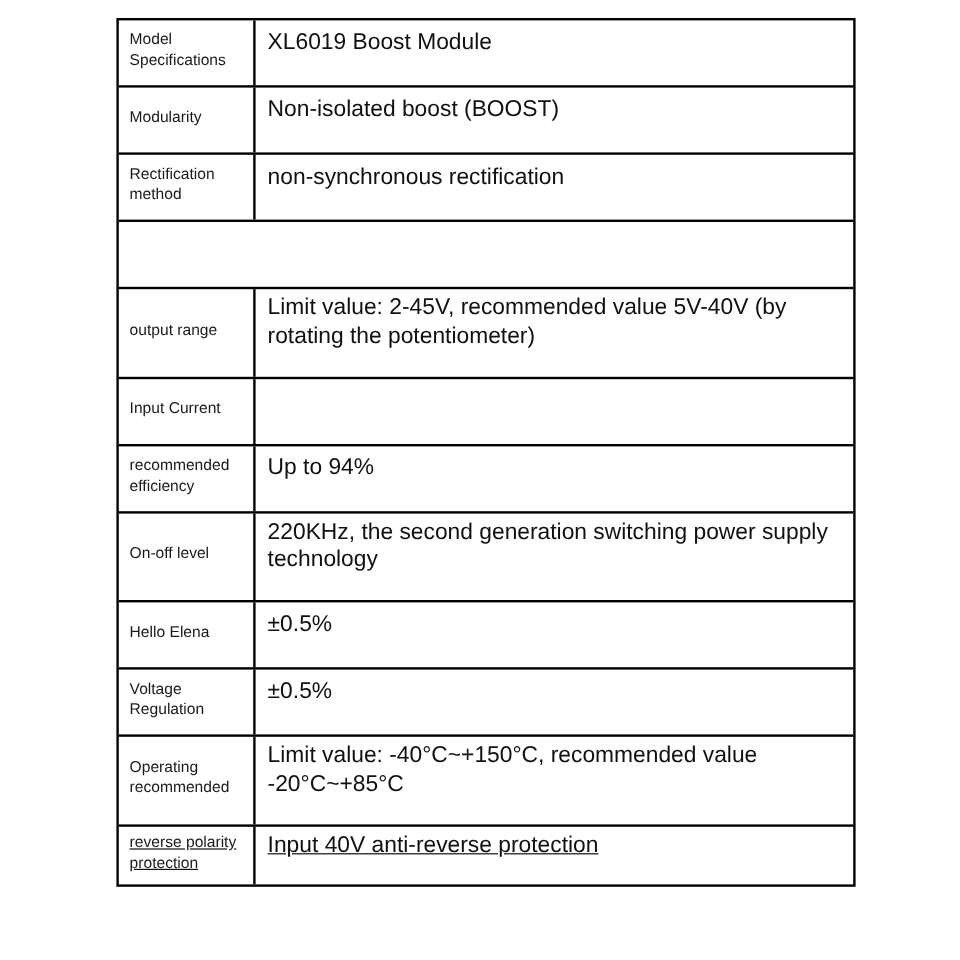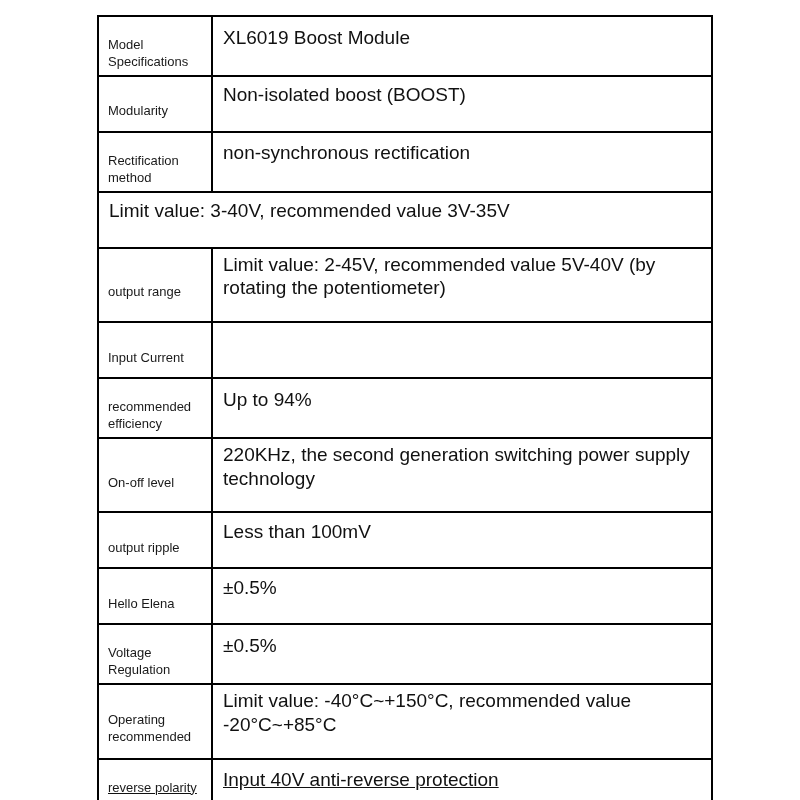--- a/index.html
+++ b/index.html
@@ -39,21 +39,21 @@
   }
   .cell {
     display: flex;
     align-items: center;
     box-sizing: border-box;
   }
   .label {
     width: 114px;
     flex: 0 0 114px;
     border-right: 2px solid #000000;
-    padding: 20px 6px 4px 9px;
+    padding: 0 6px 4px 9px;
     font-size: 13px;
     line-height: 1.3;
     color: #1a1a1a;
   }
   .value {
     flex: 1 1 auto;
     padding: 4px 8px 21px 10px;
     font-size: 19px;
     line-height: 1.25;
     color: #111111;
@@ -74,21 +74,20 @@
       <div class="cell label">Modularity</div>
       <div class="cell value">Non-isolated boost (BOOST)</div>
     </div>
 
     <div class="row">
       <div class="cell label">Rectification method</div>
       <div class="cell value">non-synchronous rectification</div>
     </div>
 
     <div class="row">
-      <div class="cell value">Limit value: 3-40V, recommended value 3V-35V</div>
     </div>
 
     <div class="row">
       <div class="cell label">output range</div>
       <div class="cell value">Limit value: 2-45V, recommended value 5V-40V (by rotating the potentiometer)</div>
     </div>
 
     <div class="row">
       <div class="cell label">Input Current</div>
     </div>
@@ -96,24 +95,20 @@
     <div class="row">
       <div class="cell label">recommended efficiency</div>
       <div class="cell value">Up to 94%</div>
     </div>
 
     <div class="row">
       <div class="cell label">On-off level</div>
       <div class="cell value">220KHz, the second generation switching power supply technology</div>
     </div>
 
-    <div class="row">
-      <div class="cell label">output ripple</div>
-      <div class="cell value">Less than 100mV</div>
-    </div>
 
     <div class="row">
       <div class="cell label">Hello Elena</div>
       <div class="cell value">±0.5%</div>
     </div>
 
     <div class="row">
       <div class="cell label">Voltage Regulation</div>
       <div class="cell value">±0.5%</div>
     </div>

